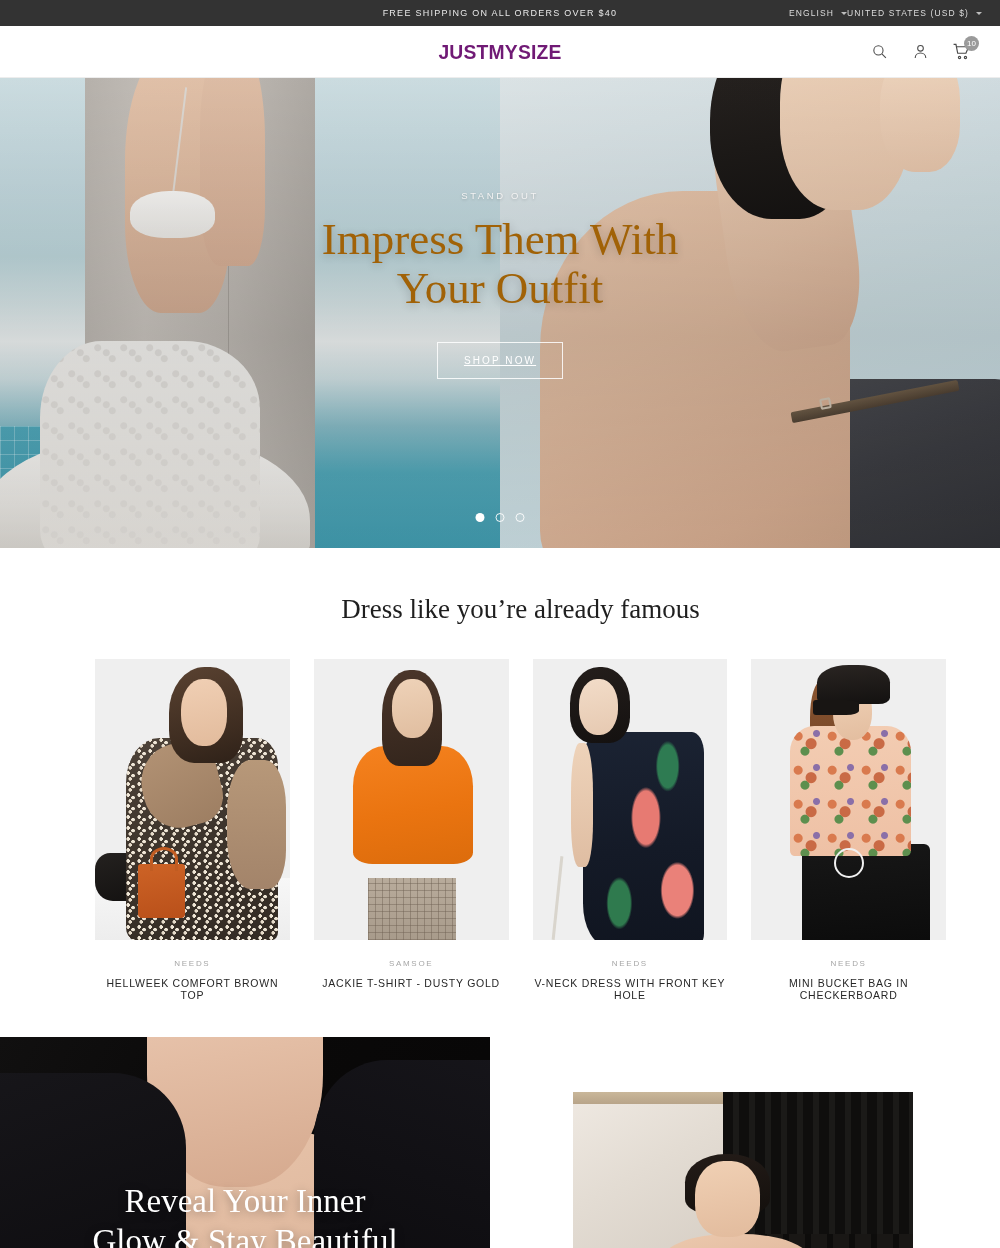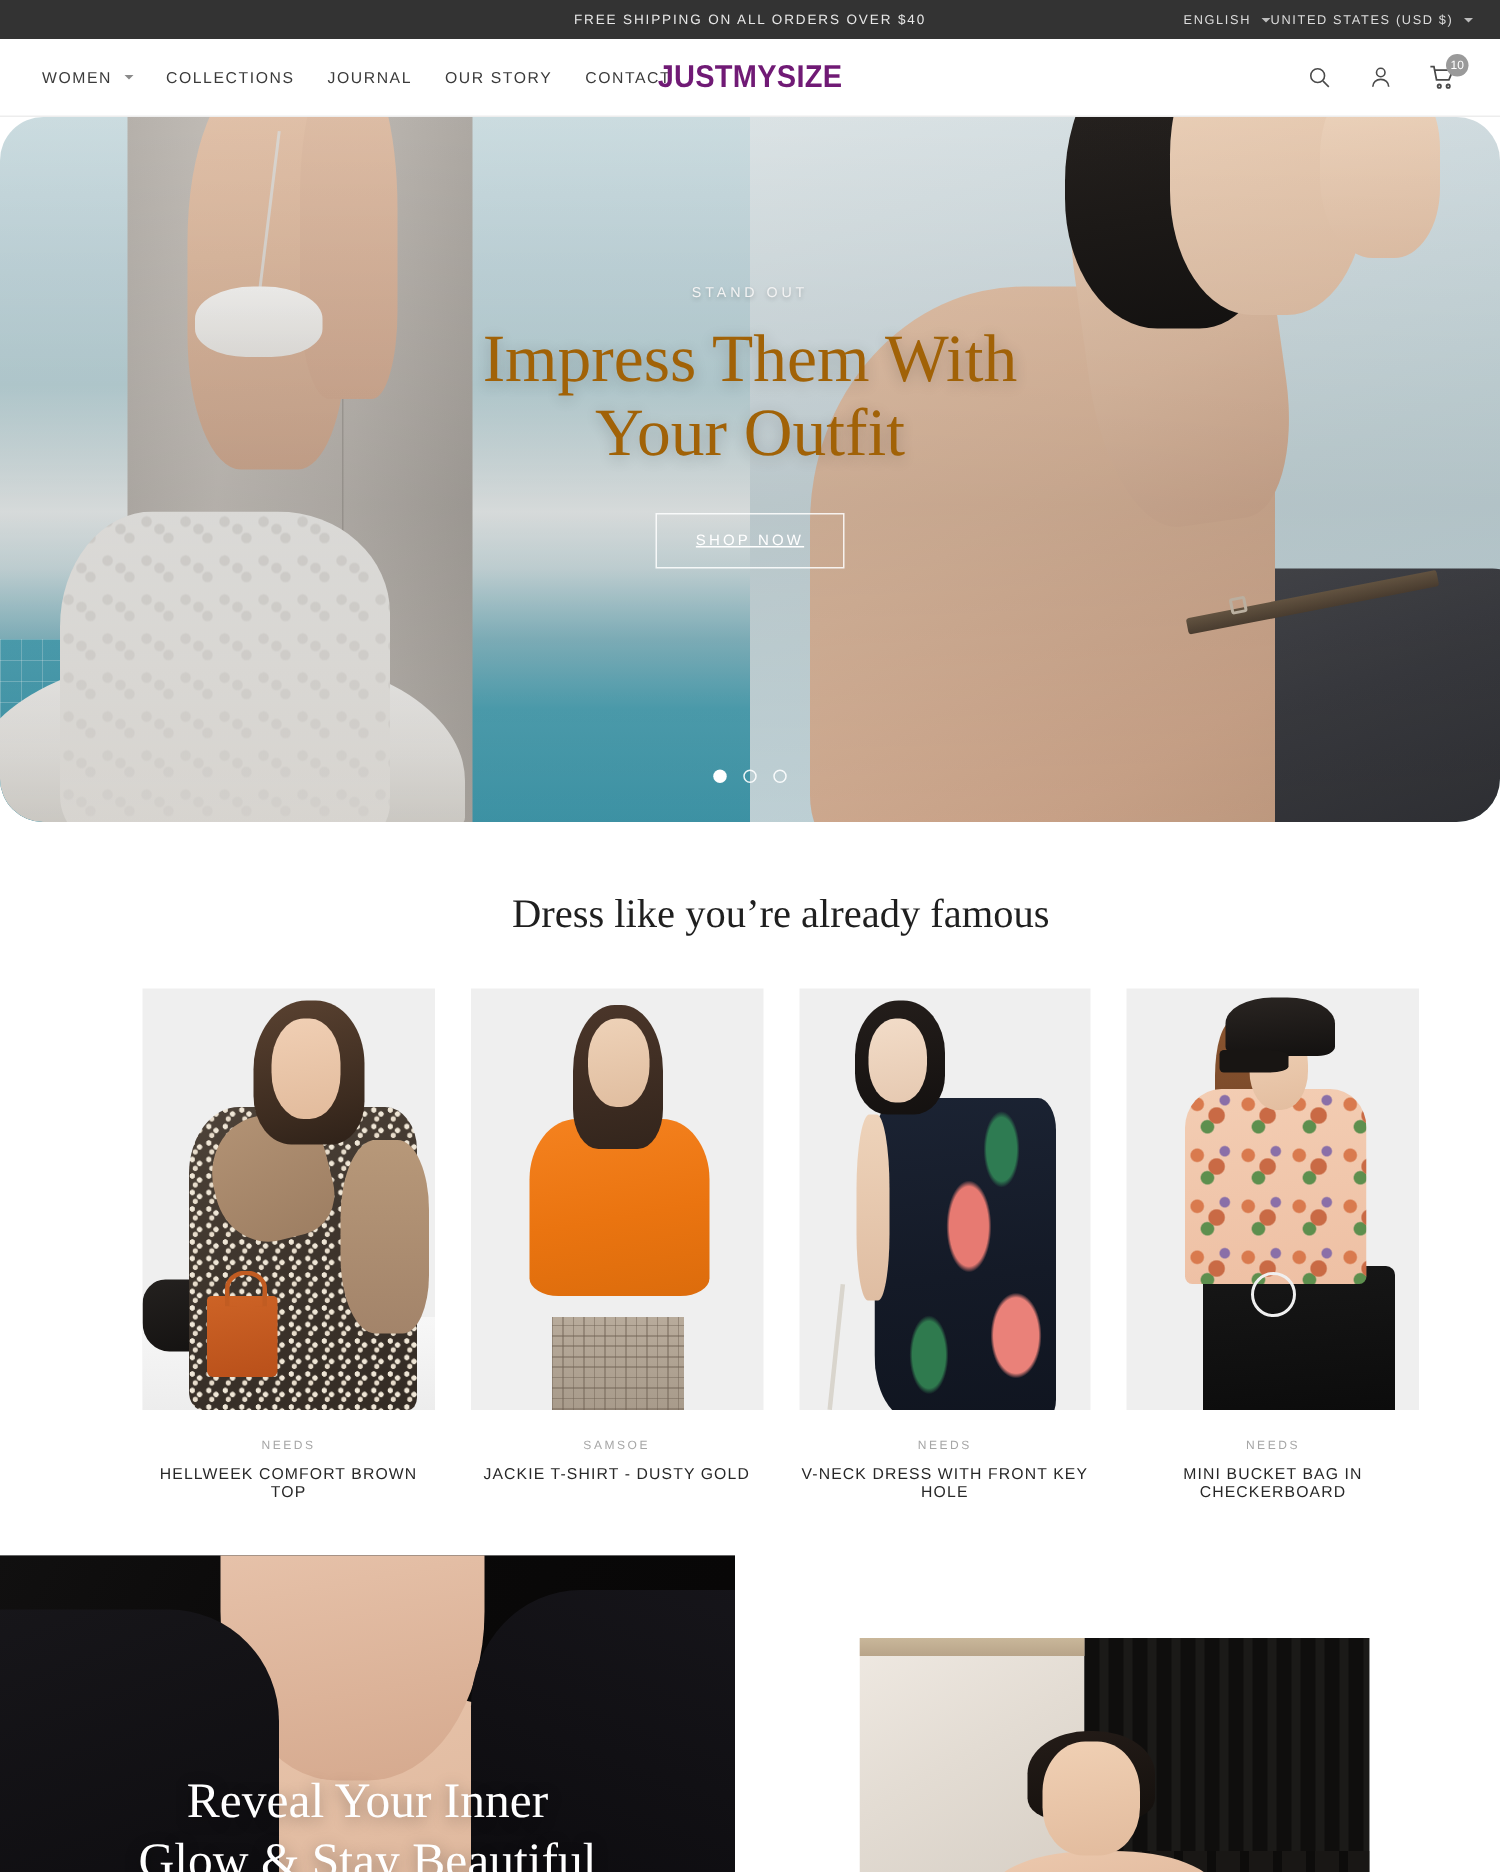--- a/index.html
+++ b/index.html
@@ -66,21 +66,21 @@
   }
   .cart-badge {
     position:absolute; top:-5px; right:-7px;
     min-width:15px; height:15px; border-radius:50%;
     background:#9a9a9a; color:#fff; font-size:8px;
     display:flex; align-items:center; justify-content:center;
     letter-spacing:0; font-weight:400; padding:0 2px;
   }
 
   
-  .hero { position:relative; width:1000px; height:470px; overflow:hidden;border-radius:29px; }
+  .hero { position:relative; width:1000px; height:470px; overflow:hidden; }
   .hero-bg { position:absolute; inset:0; display:flex; }
   .hero-left, .hero-right { position:relative; overflow:hidden; }
   .hero-left { width:50%; }
   .hero-right { width:50%; }
 
   
   .hl-sea {
     position:absolute; inset:0;
     background:linear-gradient(180deg,#cfe0e4 0%,#c3d8de 22%,#bcd5da 38%,
       #d6e4e6 48%,#eef2f2 56%,#cfe0e3 64%,#86b9c4 74%,#4fa3b4 84%,#3f97aa 100%);
@@ -402,38 +402,20 @@
       <span class="caret"></span>
     </div>
     <div class="sel">
       <span class="sel-label">UNITED STATES (USD $)</span>
       <span class="caret"></span>
     </div>
   </div>
 </div>
 
 <div class="header">
-  <nav class="nav">
-    <div class="nav-item">
-      <span>WOMEN</span>
-      <span class="nav-caret"></span>
-    </div>
-    <div class="nav-item">
-      <span>COLLECTIONS</span>
-    </div>
-    <div class="nav-item">
-      <span>JOURNAL</span>
-    </div>
-    <div class="nav-item">
-      <span>OUR STORY</span>
-    </div>
-    <div class="nav-item">
-      <span>CONTACT</span>
-    </div>
-  </nav>
 
   <div class="logo">
     <span>JUSTMYSIZE</span>
   </div>
 
   <div class="hdr-icons">
     <div class="icon-btn">
       <svg width="17" height="17" viewBox="0 0 24 24" fill="none" stroke="currentColor" stroke-width="1.5">
         <circle cx="10.5" cy="10.5" r="6.5"></circle>
           <line x1="15.4" y1="15.4" x2="21" y2="21"></line>

